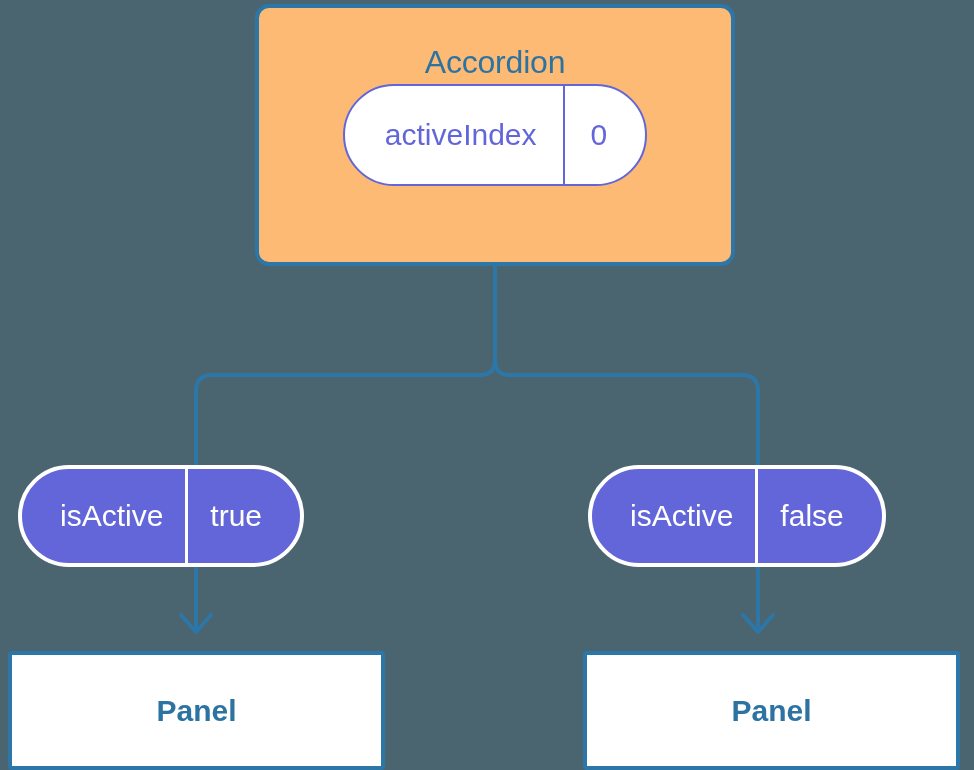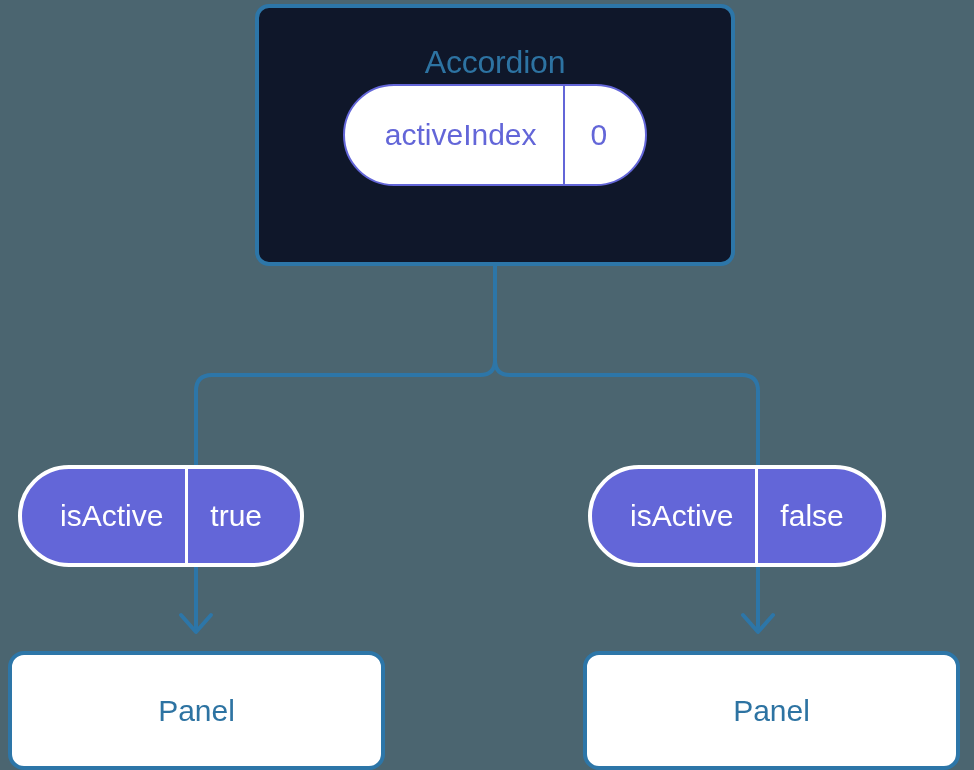--- a/index.html
+++ b/index.html
@@ -34,21 +34,21 @@
   }
 
   .node {
     position: absolute;
     z-index: 2;
     box-sizing: border-box;
   }
 
   
   .card {
-    background: #0f172a;
+    background: #fdba74;
     border: 4px solid #2d76a8;
     border-radius: 14px;
     display: flex;
     flex-direction: column;
     align-items: center;
   }
 
   .card-title {
     color: #2d73a2;
     font-size: 32px;
@@ -107,24 +107,25 @@
   .pill-filled .pill-val {
     color: #ffffff;
     font-size: 30px;
     padding: 0 38px 0 22px;
   }
 
   
   .panel-box {
     background: #ffffff;
     border: 4px solid #2d76a8;
-    border-radius: 16px;
+    border-radius: 4px;
     display: flex;
     align-items: center;
     justify-content: center;
+    font-weight: bold;
   }
   .panel-title {
     color: #2d73a2;
     font-size: 30px;
     line-height: 1;
     white-space: nowrap;
   }
 
   
   #root-card      { left: 255px; top: 4px;   width: 480px; height: 262px; padding-top: 38px; }

